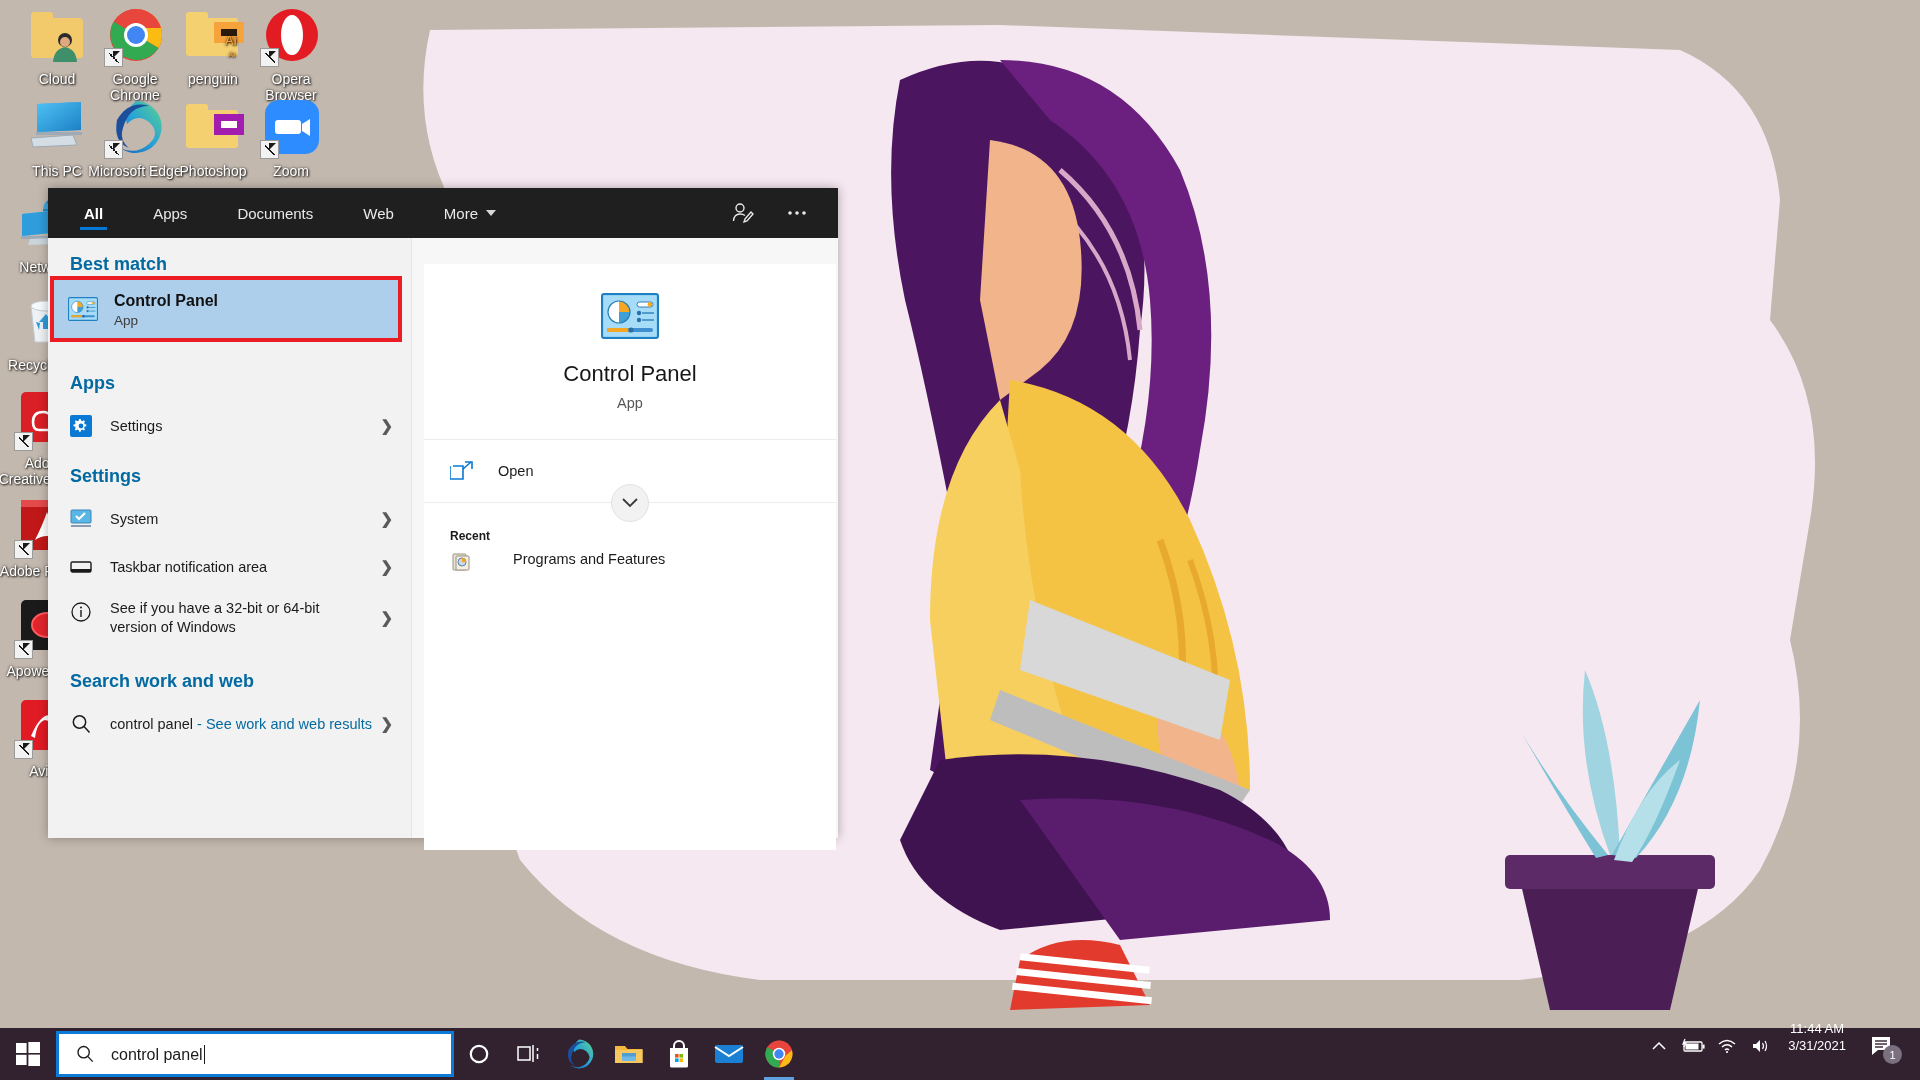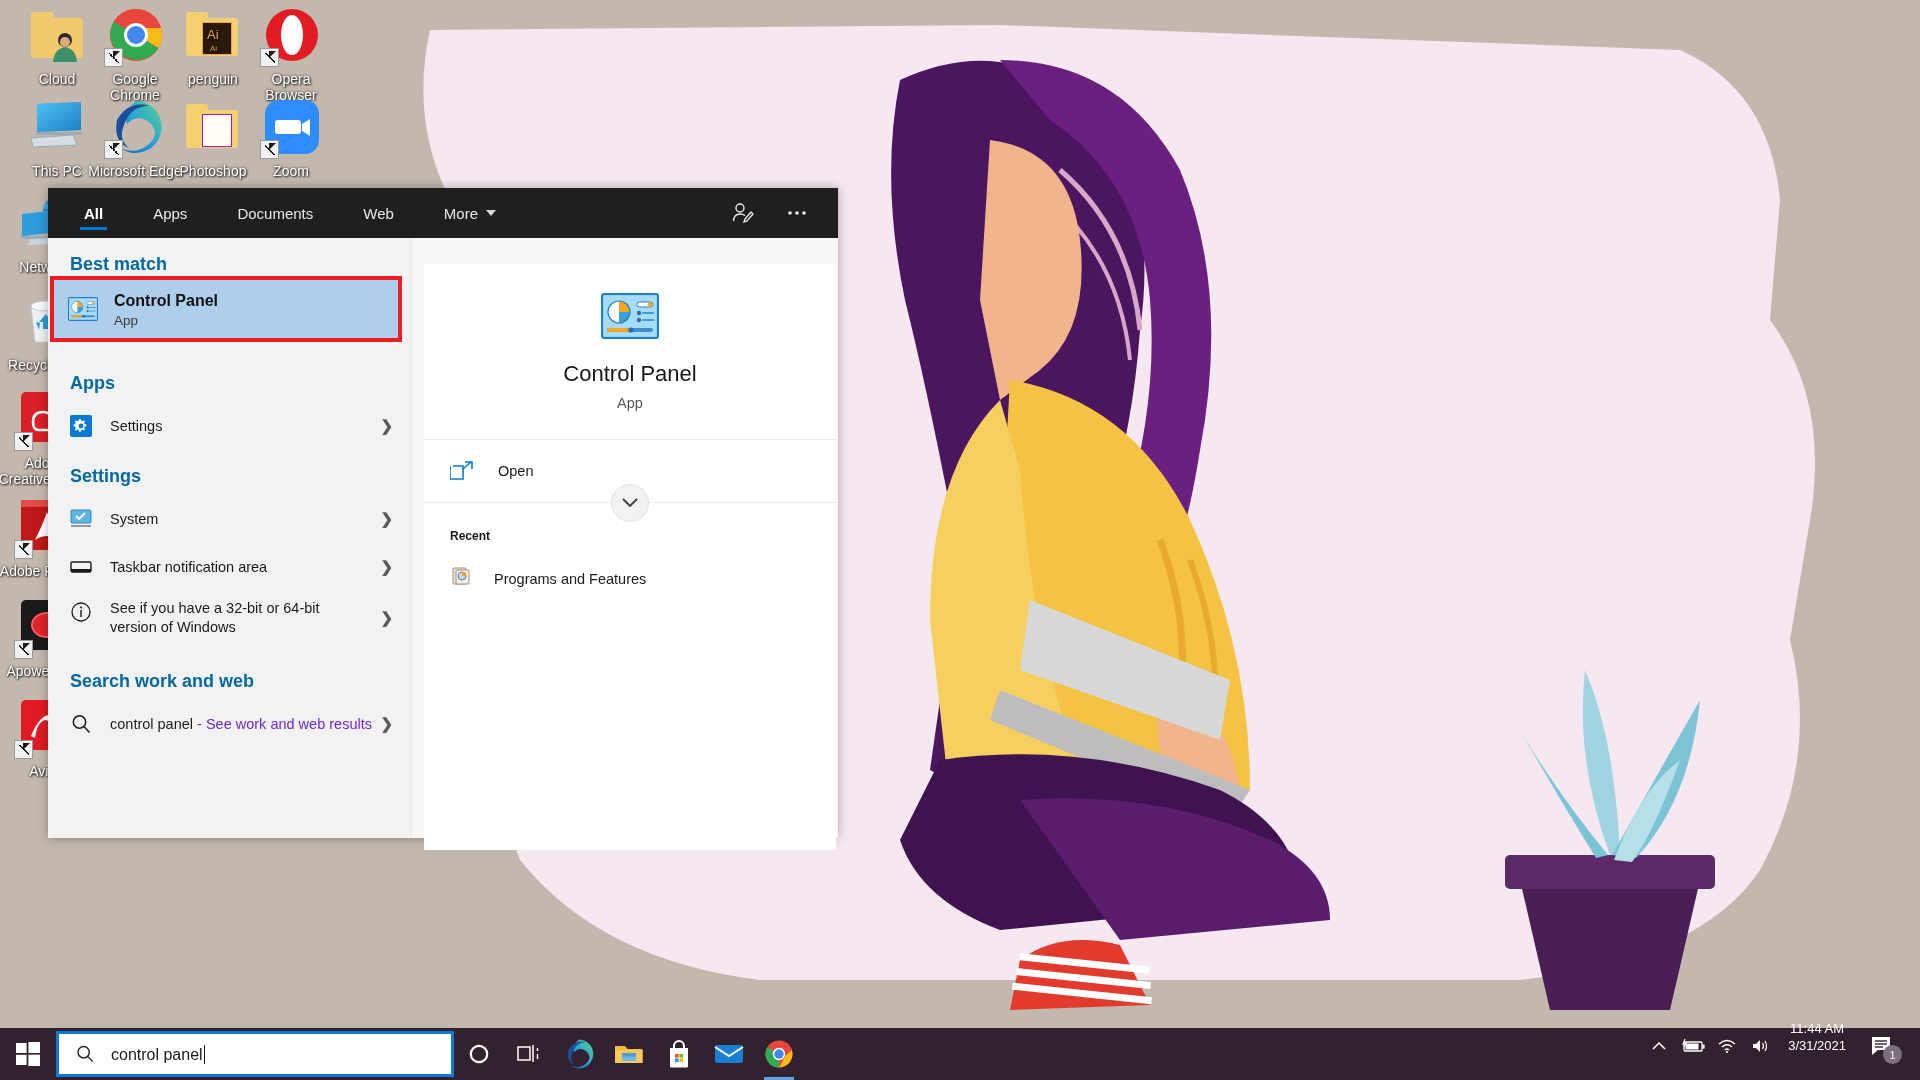--- a/index.html
+++ b/index.html
@@ -76,22 +76,22 @@
   }
   .folder-open .back {
     position: absolute; left: 0; top: 2px; width: 52px; height: 38px;
     background: #f5d070; border-radius: 3px;
   }
   .folder-open .back::before {
     content: ""; position: absolute; left: 0; top: -6px;
     width: 22px; height: 8px; background: #f5d070; border-radius: 3px 3px 0 0;
   }
   .folder-open .paper {
-    position: absolute; left: 16px; top: 6px; width: 30px; height: 33px;
-    background: #fffdf6; border: 1px solid #a21caf;
+    position: absolute; left: 28px; top: 6px; width: 30px; height: 21px;
+    background: #fffdf6; border: 7px solid #a21caf;
   }
 
   
   #search-panel {
     position: absolute;
     left: 48px; top: 188px;
     width: 790px; height: 650px;
     background: #f2f2f2;
     box-shadow: 0 0 10px rgba(0,0,0,.30);
     display: flex; flex-direction: column;
@@ -232,23 +232,24 @@
     width: 38px; height: 38px; border-radius: 50%;
     background: #f2f2f2;
     border: 1px solid #e2e2e2;
     display: flex; align-items: center; justify-content: center;
   }
   #recent-head {
     font-size: 12px; font-weight: bold; color: #1b1b1b;
     padding: 26px 0 8px 26px;
   }
   .recent-row {
-    display: flex; align-items: flex-end;
+    display: flex; align-items: flex-start;
     height: 36px;
     padding-left: 26px;
+    gap: 19px;
   }
   .recent-row .ricon { width: 22px; height: 22px; margin-right: 22px; flex: none;
     display: flex; align-items: center; justify-content: center; }
   .recent-row .rtext { font-size: 14.5px; color: #1b1b1b; }
 
   
   #taskbar {
     position: absolute; left: 0; bottom: 0;
     width: 1920px; height: 52px;
     background: #322230;
@@ -660,21 +661,21 @@
       <div class="section-head" style="padding-top:18px">Search work and web</div>
 
       <div class="res-row">
         <span class="ricon">
           <svg width="22" height="22" viewBox="0 0 22 22">
             <circle cx="9.5" cy="9" r="6.2" fill="none" stroke="#1b1b1b" stroke-width="1.5"></circle>
             <line x1="14" y1="13.6" x2="19.5" y2="19.4" stroke="#1b1b1b" stroke-width="1.5"></line>
           </svg>
         </span>
         <span class="rtext">
-          <span>control panel</span><span style="color:#6d28d9"> - See work and web results</span>
+          <span>control panel</span><span style="color:#0369a1"> - See work and web results</span>
         </span>
         <span class="chev">❯</span>
       </div>
     </div>
 
     <div id="preview-col">
       <div id="preview-card">
 
         <div id="preview-top">
           <span id="preview-app-icon">

